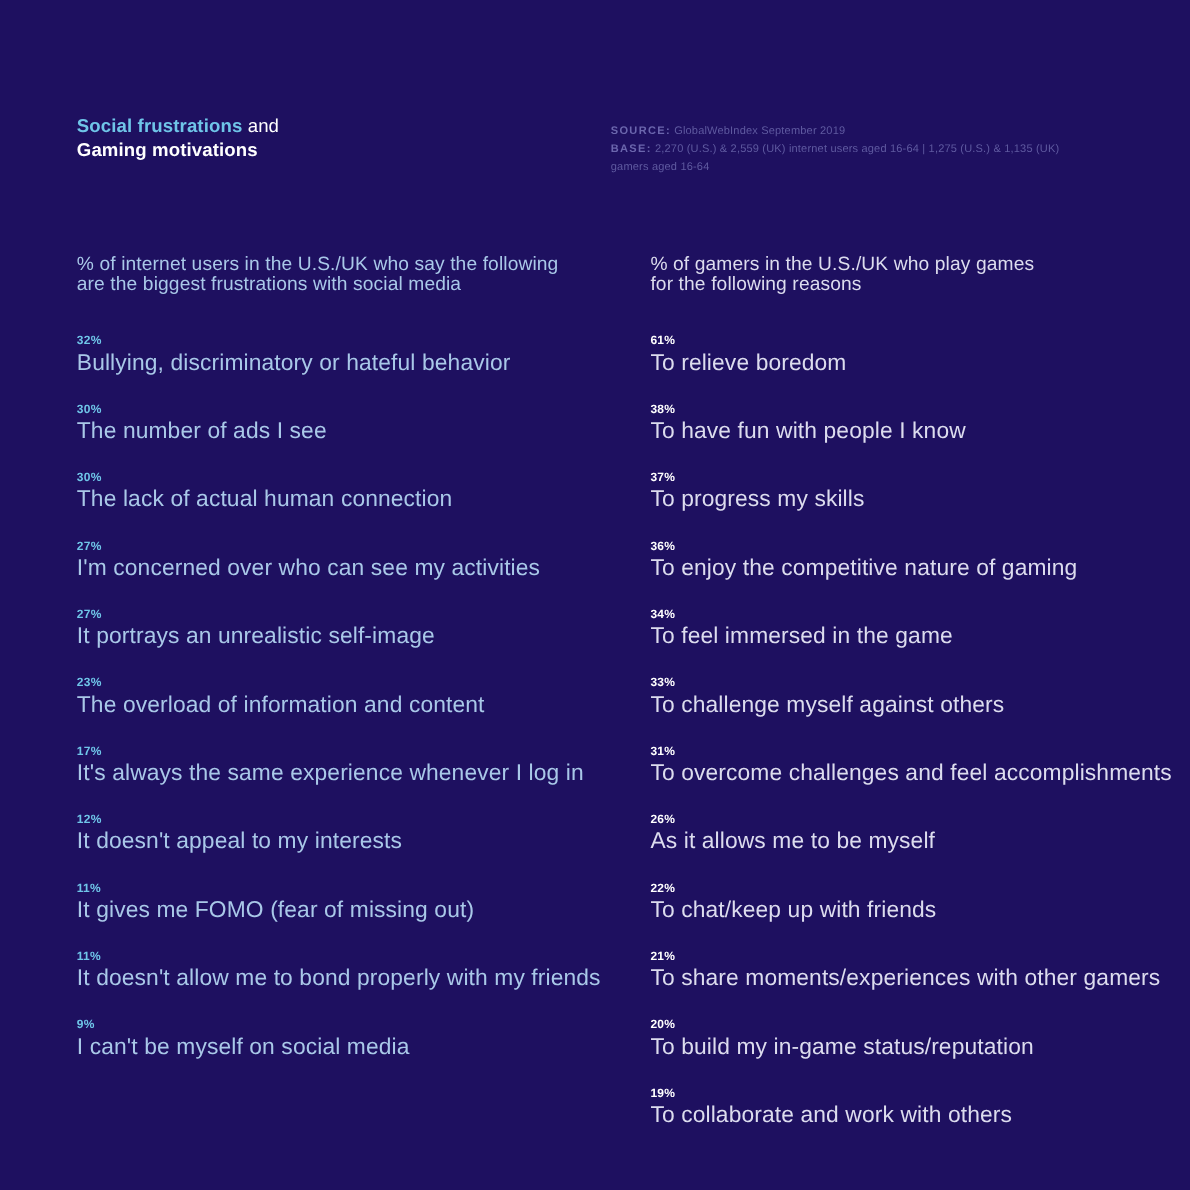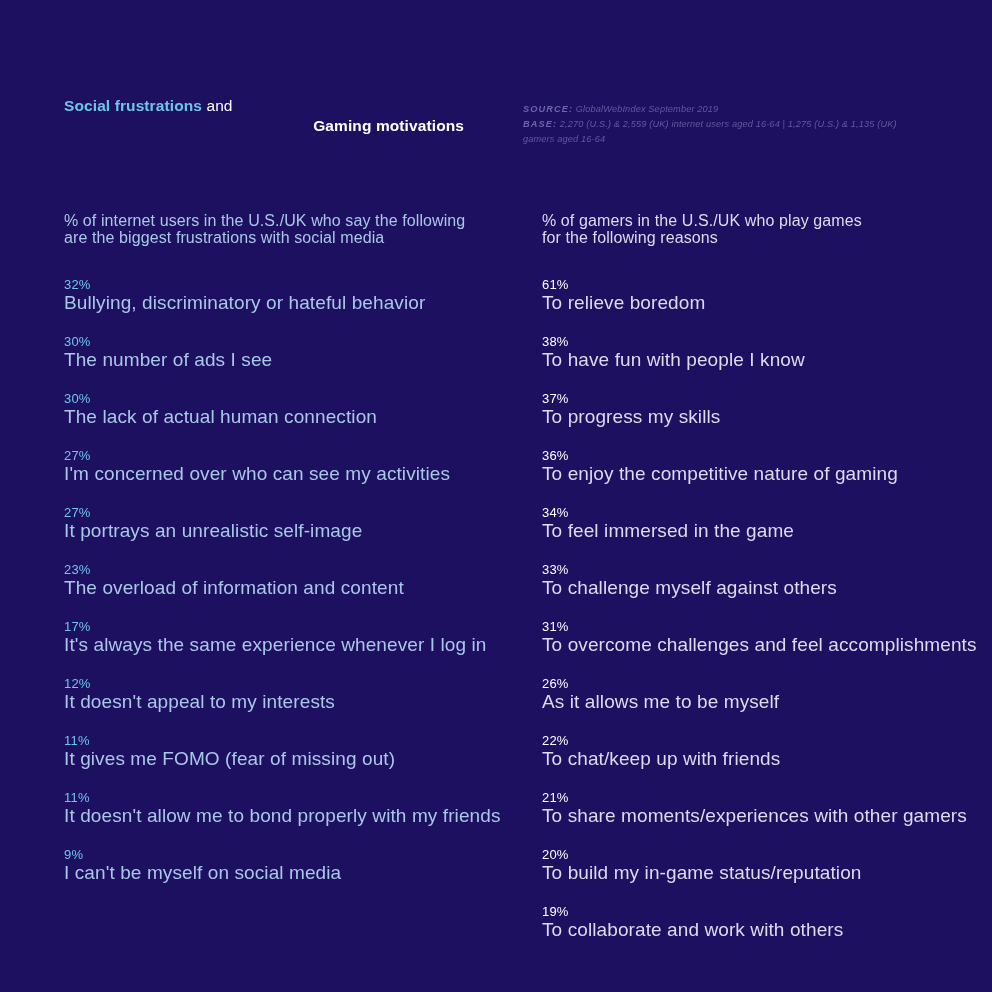--- a/index.html
+++ b/index.html
@@ -31,36 +31,35 @@
     width: 400px;
   }
   .title-line {
     font-size: 15.5px;
     line-height: 19.5px;
     font-weight: bold;
     letter-spacing: 0.1px;
     white-space: nowrap;
   }
   .title-accent { color: #6fc5e8; }
-  .title-white  { color: #ffffff; text-align: right; }
+  .title-white  { color: #ffffff; }
   .title-and {
     color: #ffffff;
     font-weight: normal;
   }
 
   
   #meta-block {
     position: absolute;
-    left: 523px;
+    left: 509px;
     top: 102px;
     width: 400px;
     color: #5f5aa0;
     font-size: 9.2px;
     line-height: 15px;
-    font-style: italic;
   }
   .meta-row { white-space: nowrap; }
   .meta-row.wrap { white-space: normal; }
   .meta-label {
     font-weight: bold;
     letter-spacing: 1.1px;
     color: #6b66ad;
   }
   .meta-value { letter-spacing: 0.15px; }
 
@@ -85,23 +84,23 @@
   .stat-list {
     margin: 0;
     padding: 0;
     list-style: none;
     margin-top: 31px;
   }
   .stat-item { margin-bottom: 22px; }
   .stat-item:last-child { margin-bottom: 0; }
 
   .stat-value {
-    font-size: 13px;
+    font-size: 10px;
     line-height: 16px;
-    font-weight: normal;
+    font-weight: bold;
     letter-spacing: 0.2px;
   }
   .stat-label {
     font-size: 19px;
     line-height: 19px;
     letter-spacing: 0.1px;
     white-space: nowrap;
   }
 
   #column-left .stat-value  { color: #6fc5e8; }

